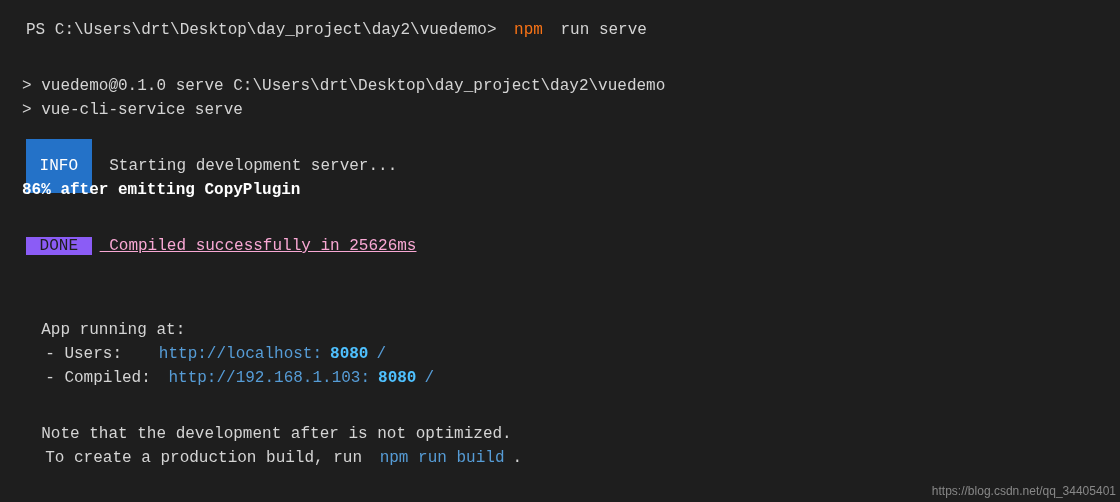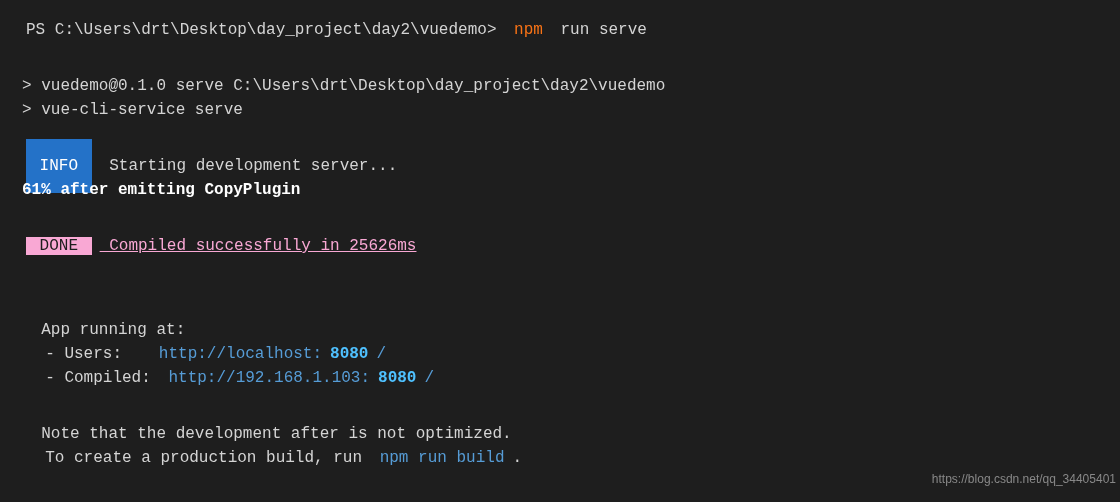--- a/index.html
+++ b/index.html
@@ -45,59 +45,59 @@
     }
     .light-cyan {
       color: #4fc1ff;
     }
     .badge-info {
       background: #2472c8;
       color: #ffffff;
       padding: 18px 4px;
     }
     .badge-done {
-      background: #f9a8d4;
+      background: #8b5cf6;
       color: #1e1e1e;
       padding: 0 4px;
     }
     .bold {
       font-weight: bold;
       text-align: right;
     }
     .cursor {
       display: inline-block;
       width: 9px;
       height: 20px;
       border: 1px solid #cccccc;
       margin-top: 4px;
     }
     .watermark {
       position: absolute;
       right: 8px;
-      bottom: 18px;
+      bottom: 6px;
       font-size: 12px;
       color: #888888;
       font-family: Arial, sans-serif;
     }
   </style>
 </head>
 <body>
 
 <div class="line"><span class="white">PS C:\Users\drt\Desktop\day_project\day2\vuedemo&gt; </span><span class="yellow">npm</span><span class="white"> run serve</span></div>
 
 <div class="spacer"></div>
 
 <div class="line white">&gt; vuedemo@0.1.0 serve C:\Users\drt\Desktop\day_project\day2\vuedemo</div>
 <div class="line white">&gt; vue-cli-service serve</div>
 
 <div class="spacer"></div>
 
 <div class="line"><span class="badge-info"> INFO </span><span class="white"> Starting development server...</span></div>
 
-<div class="line bright-white">61% after emitting CopyPlugin</div>
+<div class="line bright-white">86% after emitting CopyPlugin</div>
 
 <div class="spacer"></div>
 
 <div class="line"><span class="badge-done"> DONE </span><span class="green"> Compiled successfully in 25626ms</span></div>
 
 <div class="spacer"></div>
 <div class="spacer"></div>
 
 <div class="line white">  App running at:</div>
 

